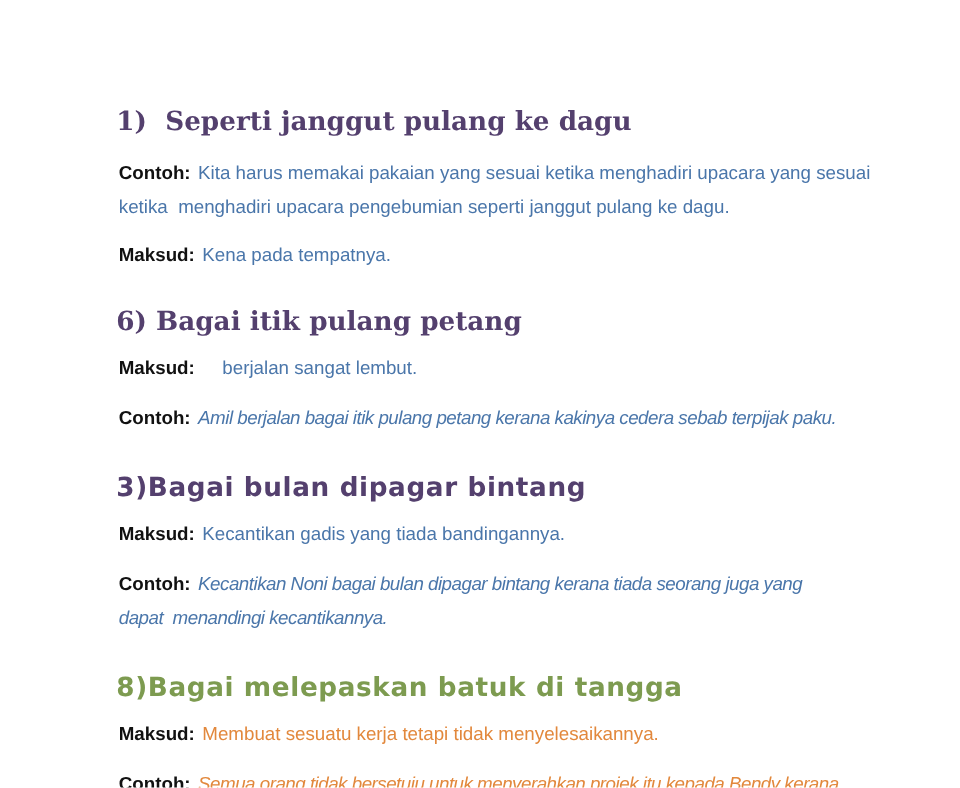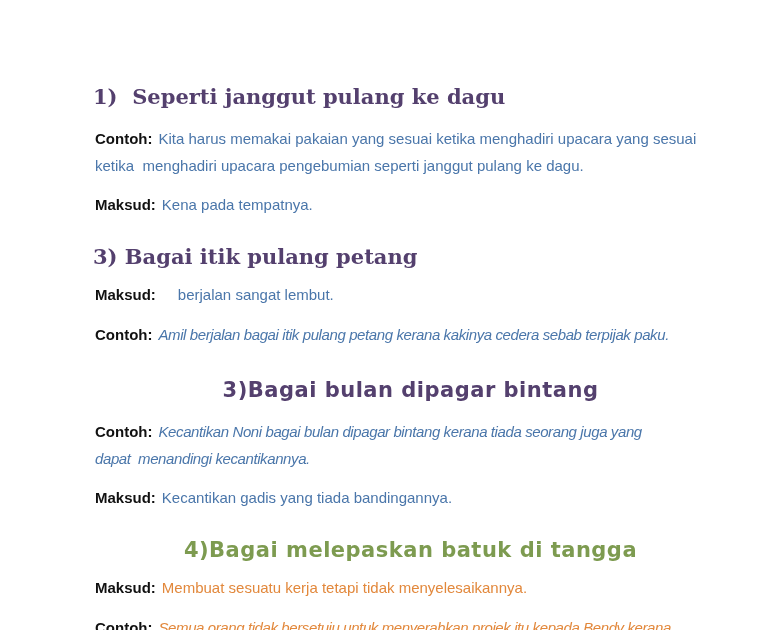--- a/index.html
+++ b/index.html
@@ -24,21 +24,20 @@
     white-space: pre-wrap;
   }
   .h-serif {
     font-family: "DejaVu Serif", "Liberation Serif", serif;
     font-weight: 700;
   }
   .h-display {
     font-family: "DejaVu Sans", sans-serif;
     font-weight: 800;
     letter-spacing: 0.5px;
-    text-align: center;
   }
   .line {
     margin: 16px 0 0 2px;
     font-size: 15px;
     line-height: 20px;
   }
   .contoh-line { line-height: 27px; }
   .label {
     font-weight: 700;
     color: #111111;
@@ -55,30 +54,30 @@
 
 <div class="page">
 
   <div class="section">
     <h2 class="heading h-serif" style="color: rgb(84, 64, 110);">1)  Seperti janggut pulang ke dagu</h2>
     <p class="line contoh-line w-c1"><span class="label">Contoh:</span><span class="text" style="color: rgb(74, 118, 170);">Kita harus memakai pakaian yang sesuai ketika menghadiri upacara yang sesuai ketika  menghadiri upacara pengebumian seperti janggut pulang ke dagu.</span></p>
     <p class="line"><span class="label">Maksud:</span><span class="text" style="color: rgb(74, 118, 170);">Kena pada tempatnya.</span></p>
   </div>
 
   <div class="section">
-    <h2 class="heading h-serif" style="color: rgb(84, 64, 110);">3) Bagai itik pulang petang</h2>
+    <h2 class="heading h-serif" style="color: rgb(84, 64, 110);">6) Bagai itik pulang petang</h2>
     <p class="line"><span class="label">Maksud:</span><span class="text" style="color: rgb(74, 118, 170); padding-left: 16px;">berjalan sangat lembut.</span></p>
     <p class="line contoh-line condensed"><span class="label">Contoh:</span><span class="text" style="color: rgb(74, 118, 170);">Amil berjalan bagai itik pulang petang kerana kakinya cedera sebab terpijak paku.</span></p>
   </div>
 
   <div class="section">
     <h2 class="heading h-display" style="color: rgb(84, 64, 110);">3)Bagai bulan dipagar bintang</h2>
+    <p class="line"><span class="label">Maksud:</span><span class="text" style="color: rgb(74, 118, 170);">Kecantikan gadis yang tiada bandingannya.</span></p>
     <p class="line contoh-line condensed w-c3"><span class="label">Contoh:</span><span class="text" style="color: rgb(74, 118, 170);">Kecantikan Noni bagai bulan dipagar bintang kerana tiada seorang juga yang dapat  menandingi kecantikannya.</span></p>
-    <p class="line"><span class="label">Maksud:</span><span class="text" style="color: rgb(74, 118, 170);">Kecantikan gadis yang tiada bandingannya.</span></p>
   </div>
 
   <div class="section">
-    <h2 class="heading h-display" style="color: rgb(125, 155, 80);">4)Bagai melepaskan batuk di tangga</h2>
+    <h2 class="heading h-display" style="color: rgb(125, 155, 80);">8)Bagai melepaskan batuk di tangga</h2>
     <p class="line"><span class="label">Maksud:</span><span class="text" style="color: rgb(226, 136, 60); margin-top: 44px;">Membuat sesuatu kerja tetapi tidak menyelesaikannya.</span></p>
     <p class="line contoh-line condensed"><span class="label">Contoh:</span><span class="text" style="color: rgb(226, 136, 60);">Semua orang tidak bersetuju untuk menyerahkan projek itu kepada Bendy kerana</span></p>
   </div>
 
 </div>
 
 </body></html>

